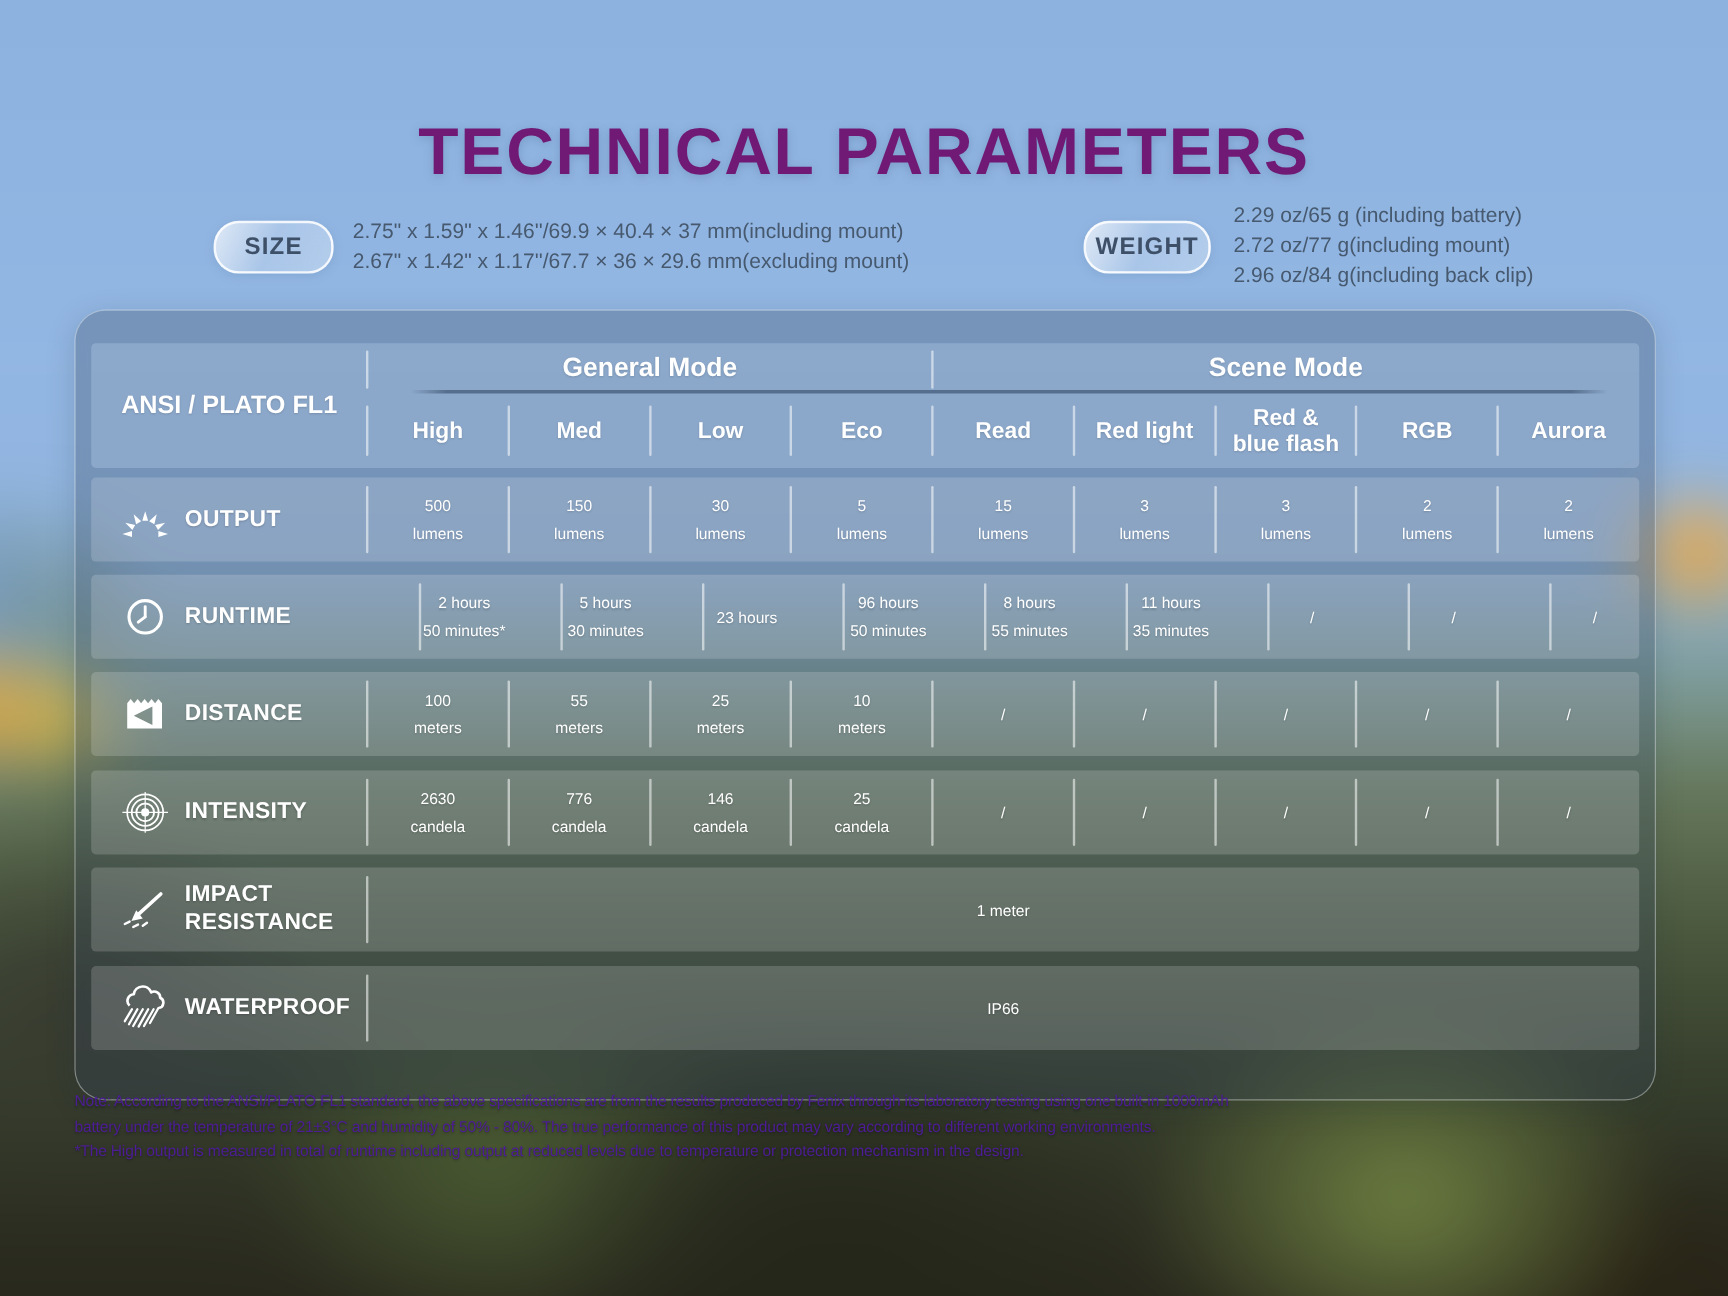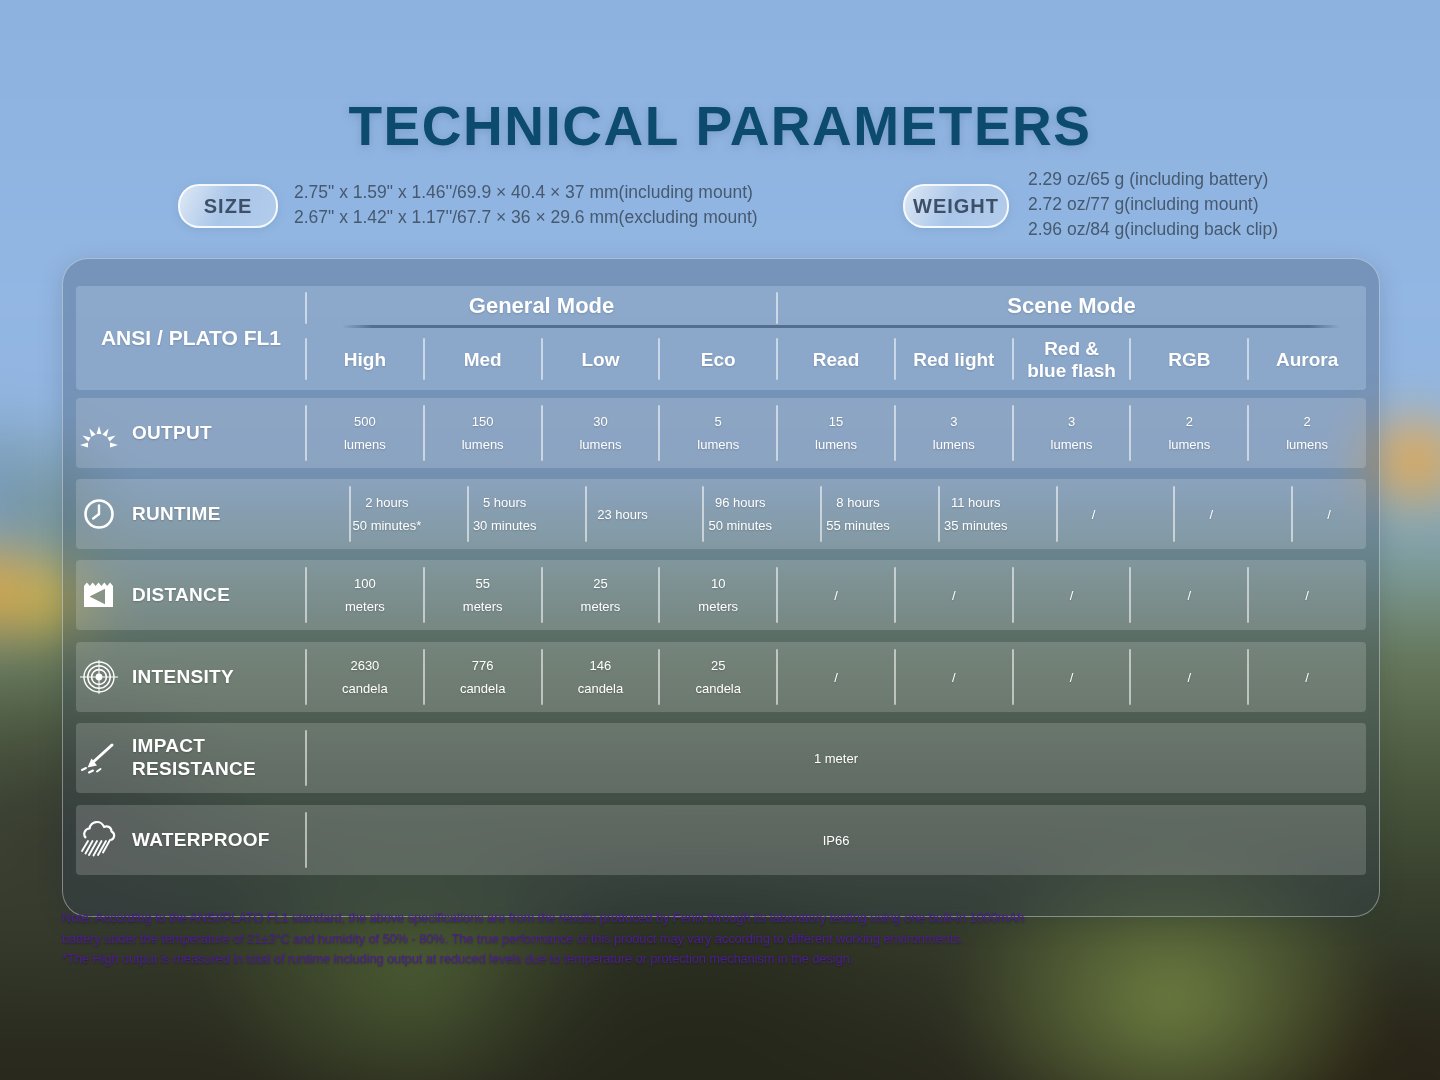--- a/index.html
+++ b/index.html
@@ -23,21 +23,21 @@
       radial-gradient(320px 230px at 1230px 1060px, rgba(120,140,70,0.85), rgba(120,140,70,0) 70%),
       radial-gradient(240px 180px at 1420px 1130px, rgba(40,34,20,0.95), rgba(40,34,20,0) 75%),
       linear-gradient(180deg,
         #8cb1df 0%, #93b7e3 30%, #90b4de 44%, #7e9c9a 52%,
         #65775a 60%, #4a573d 70%, #363e2c 80%, #2c2e21 90%, #262419 100%);
     filter:blur(22px);
   }
   
   .title{
     position:absolute;top:94px;left:0;width:100%;text-align:center;
-    font-size:55px;font-weight:bold;color:#0c4a6e;letter-spacing:1.5px;
+    font-size:55px;font-weight:bold;color:#701a75;letter-spacing:1.5px;
     text-shadow:0 2px 8px rgba(80,110,150,0.35);
   }
   
   .pill{
     position:absolute;height:40px;border-radius:21px;
     background:linear-gradient(115deg, rgba(255,255,255,0.70) 0%, rgba(255,255,255,0.22) 48%, rgba(235,243,252,0.38) 100%);
     border:2px solid rgba(255,255,255,0.85);
     box-shadow:0 2px 8px rgba(100,130,170,0.25);
     display:flex;align-items:center;justify-content:center;
     font-weight:bold;font-size:20px;color:#3d5068;letter-spacing:1px;text-align:right;
@@ -87,21 +87,21 @@
   .col-cell::before{
     content:"";position:absolute;left:-1px;top:8px;bottom:10px;width:2px;
     background:rgba(255,255,255,0.55);border-radius:1px;
   }
   
   .t-row{
     position:absolute;left:0;right:0;height:70px;border-radius:4px;
     background:rgba(255,255,255,0.17);display:flex;
   }
   .label-cell{
-    width:230px;display:flex;align-items:center;box-sizing:border-box;gap:10px;
+    width:230px;display:flex;align-items:center;padding-left:22px;box-sizing:border-box;gap:10px;
   }
   .icon-box{width:46px;height:40px;display:flex;align-items:center;justify-content:center;flex:0 0 46px;}
   .row-label{
     font-weight:bold;font-size:19px;color:#fff;letter-spacing:0.3px;line-height:1.2;
     white-space:pre-line;text-shadow:0 1px 2px rgba(0,0,0,0.2);
   }
   .data-cell{
     position:relative;flex:1;display:flex;align-items:center;justify-content:center;
     font-size:13px;color:#fff;text-align:center;line-height:23px;white-space:pre-line;
     text-shadow:0 1px 2px rgba(0,0,0,0.2);

